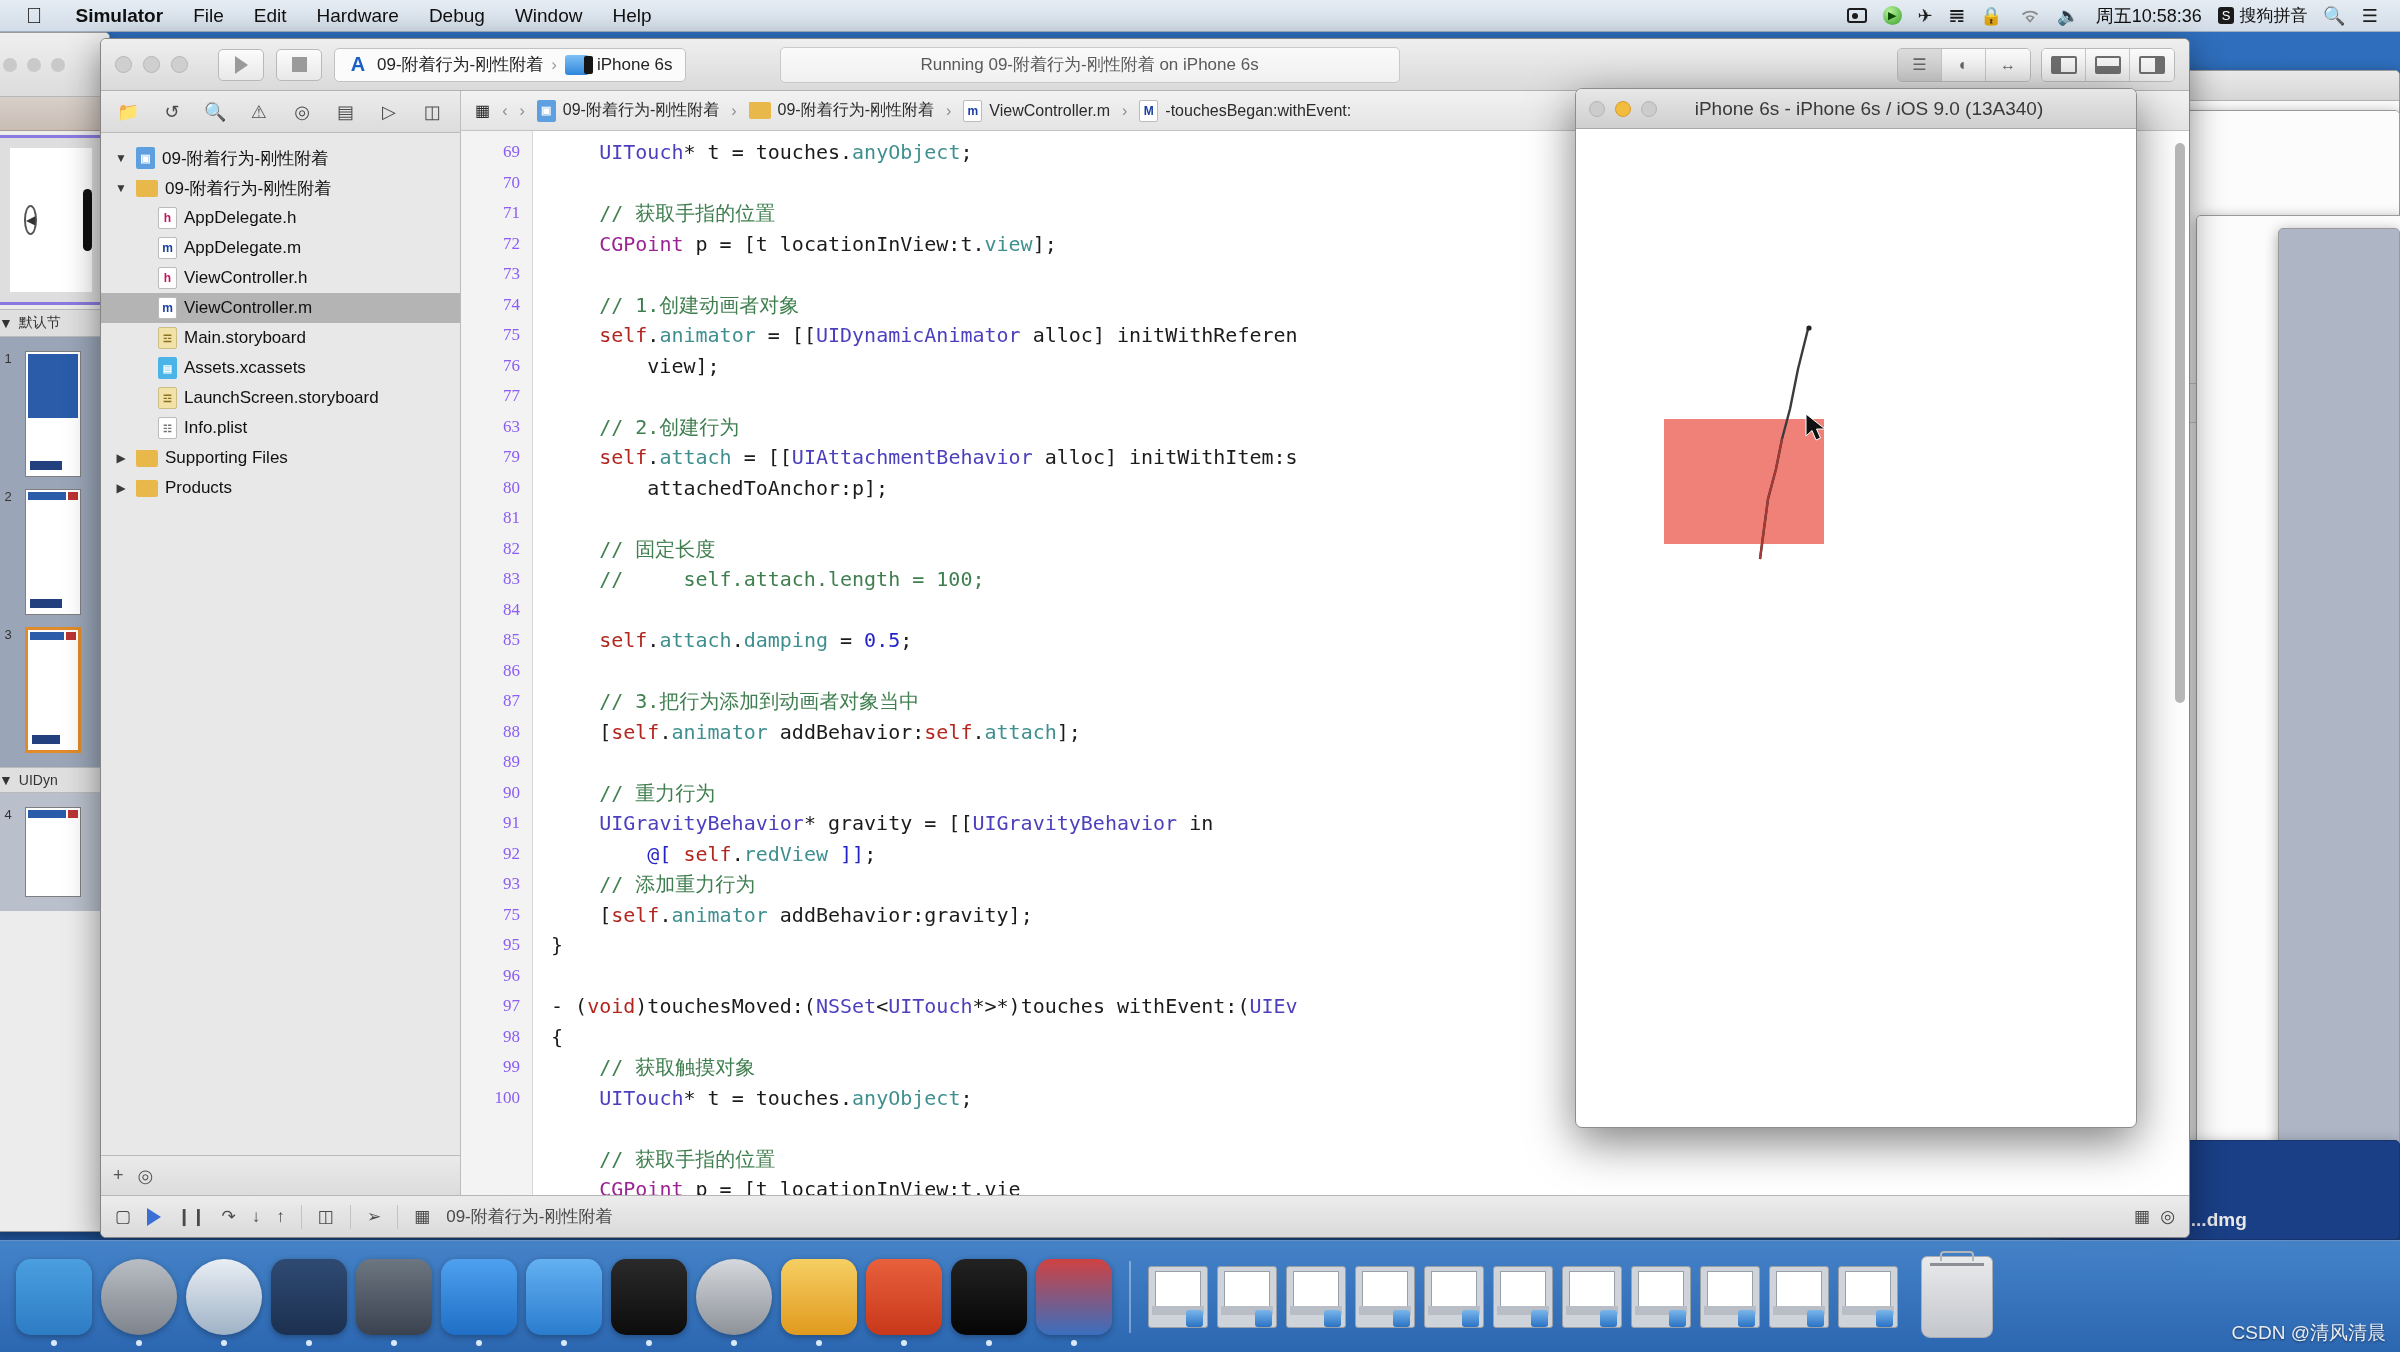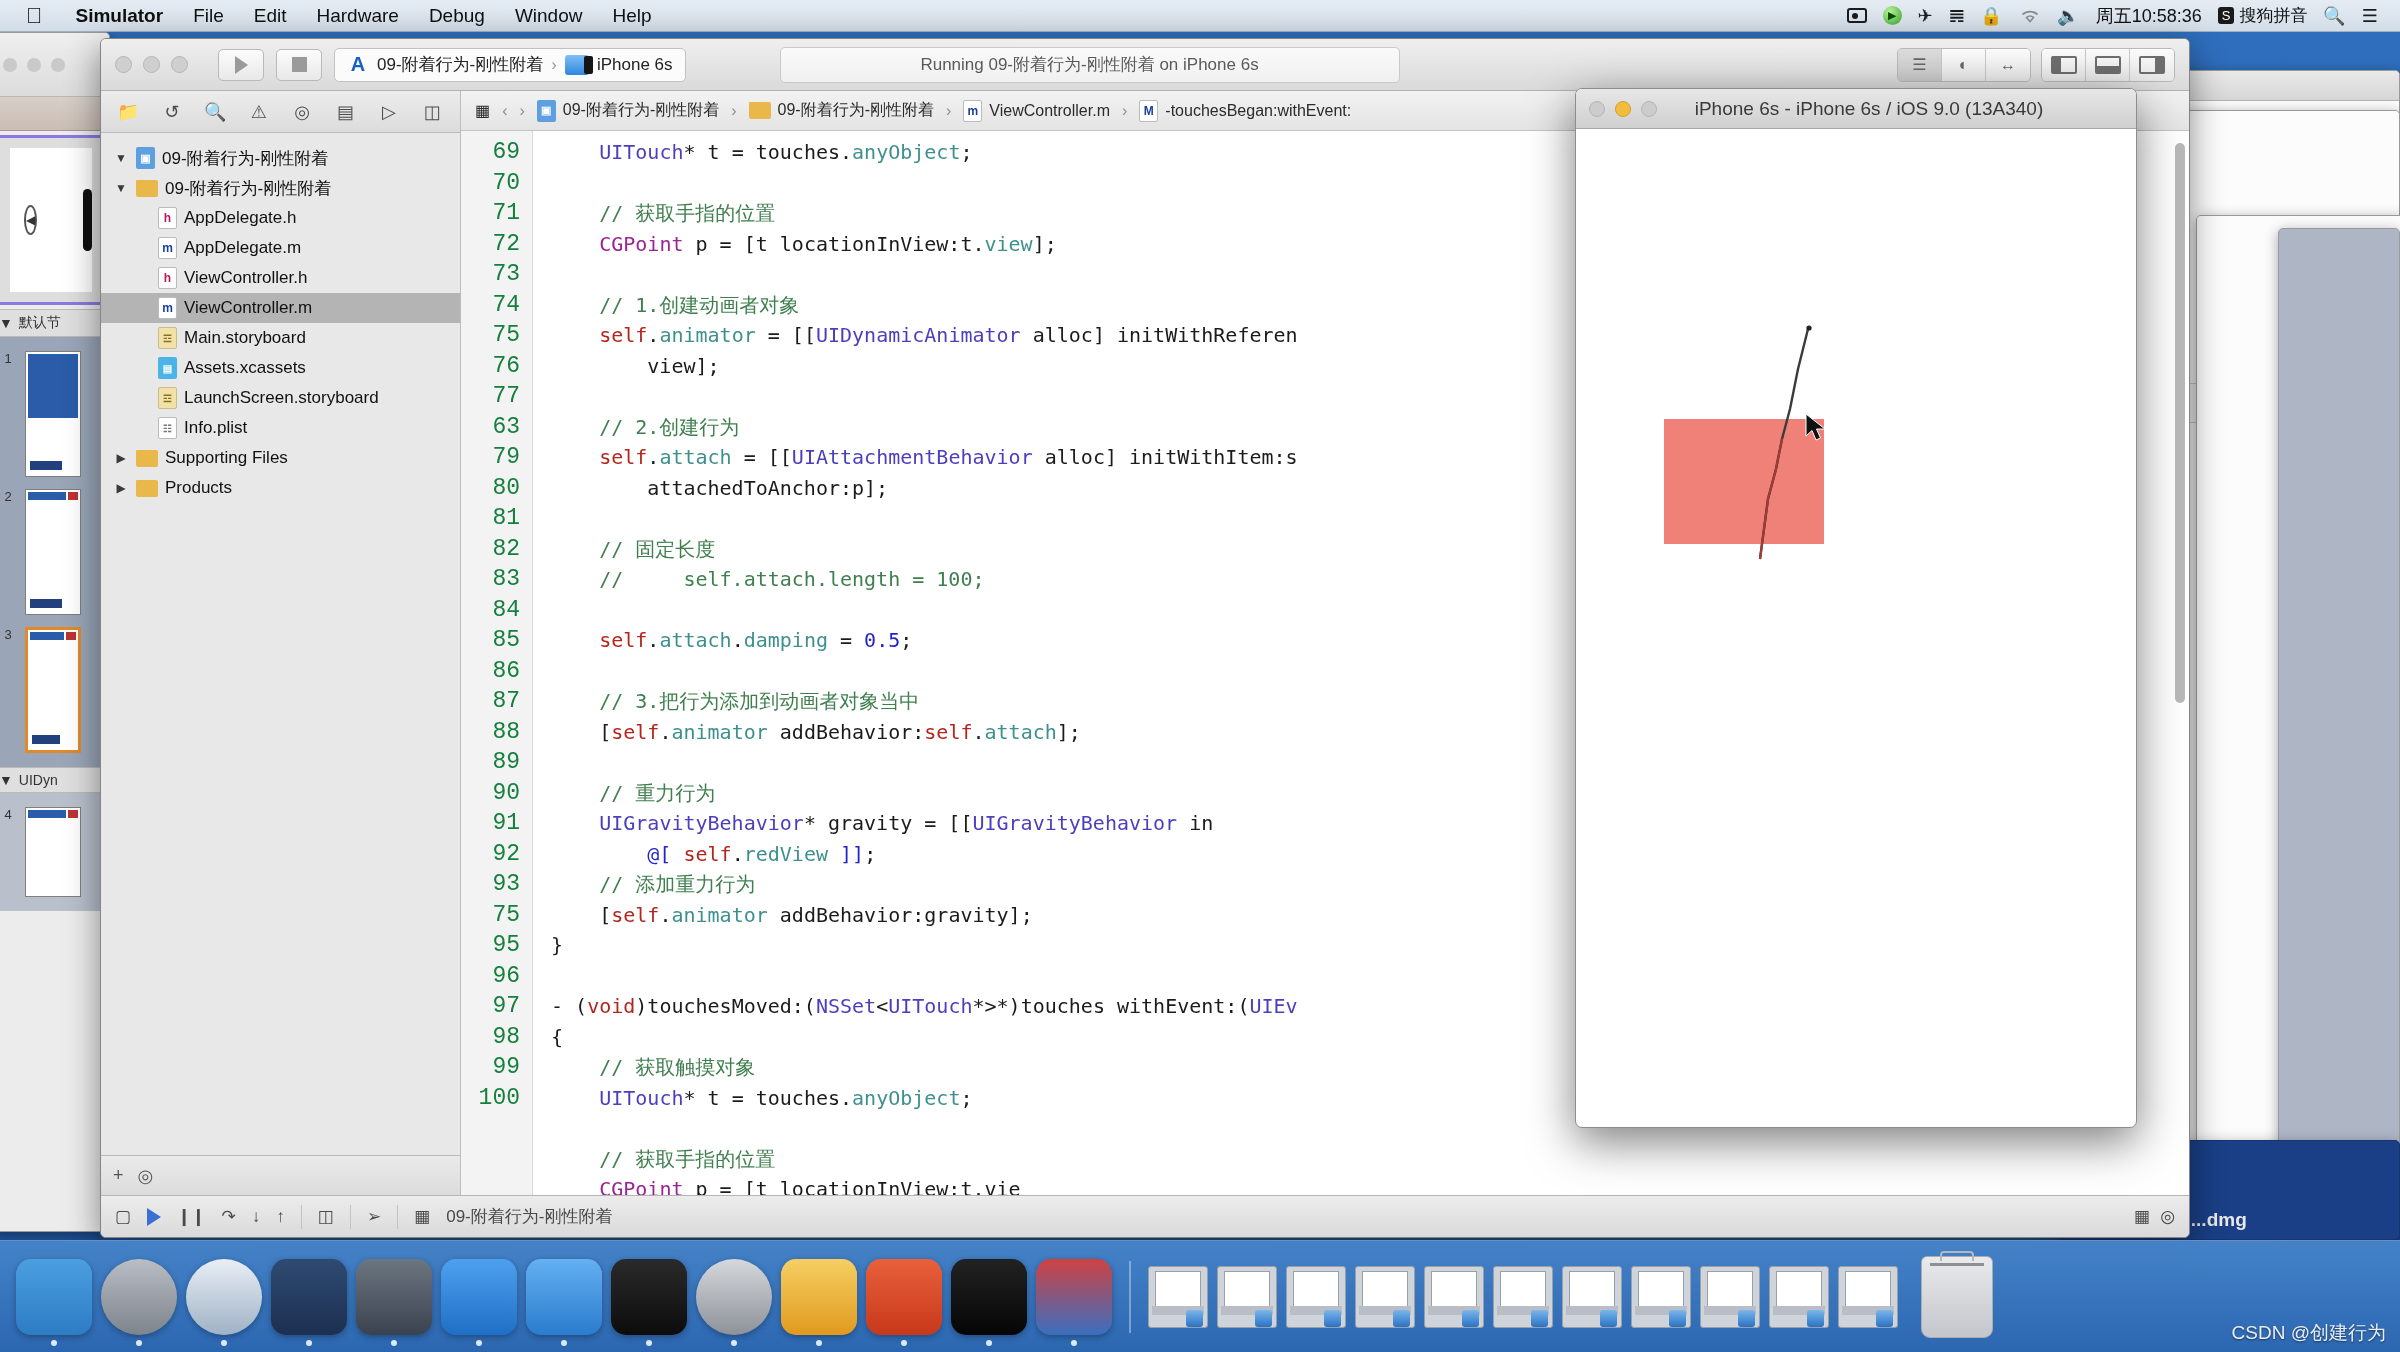--- a/index.html
+++ b/index.html
@@ -160,22 +160,22 @@
 
   
   .editor { flex:1; display:flex; flex-direction:column; min-width:0; background:#fff; }
   .jumpbar { height: 40px; background: linear-gradient(180deg,#f2f2f2,#e4e4e4);
     border-bottom: 1px solid #c4c4c4; display:flex; align-items:center; gap:12px; padding: 0 14px;
     font-size: 16px; color:#2b2b2b; white-space:nowrap; overflow:hidden;}
   .jb-chev { color:#8d8d8d; font-size:16px; }
   .jb-seg { display:flex;align-items:center;gap:7px;}
   .code-area { flex:1; display:flex; min-height:0; position:relative; overflow:hidden; }
   .gutter { width: 72px; background: #f3f3f3; border-right: 1px solid #d7d7d7;
-    text-align: right; padding-top: 6px; font-family: Liberation Mono, monospace;
-    font-size: 23px; color: #15803d; line-height: 30.5px; flex: 0 0 72px;}
+    text-align: right; padding-top: 6px; font-family: Liberation Serif, serif;
+    font-size: 17px; color: #8b5cf6; line-height: 30.5px; flex: 0 0 72px;}
   .gutter div { padding-right: 12px; }
   .code {
     flex:1; padding: 6px 0 0 18px; font-family: "DejaVu Sans Mono", monospace;
     font-size: 20px; line-height: 30.5px; color: #1b1b1b; white-space: pre; overflow: hidden;
   }
   .cmt { color:#3f7f4f; }
   .kw  { color:#9b2393;margin-top:26px; }
   .cls { color:#4b3fbe; }
   .prop{ color:#3f8f8f; }
   .slf { color:#b3261e; }
@@ -699,15 +699,15 @@
         <div class="scr"></div>
         <div class="base"></div>
         <div class="badge"></div>
       </div>
       <div class="mini">
         <div class="scr"></div>
         <div class="base"></div>
         <div class="badge"></div>
       </div>
       <div class="trash" style="margin-left: 14px;"></div>
-      <span class="watermark">CSDN @创建行为</span>
+      <span class="watermark">CSDN @清风清晨</span>
   </div>
 </div>
 
 </body></html>

